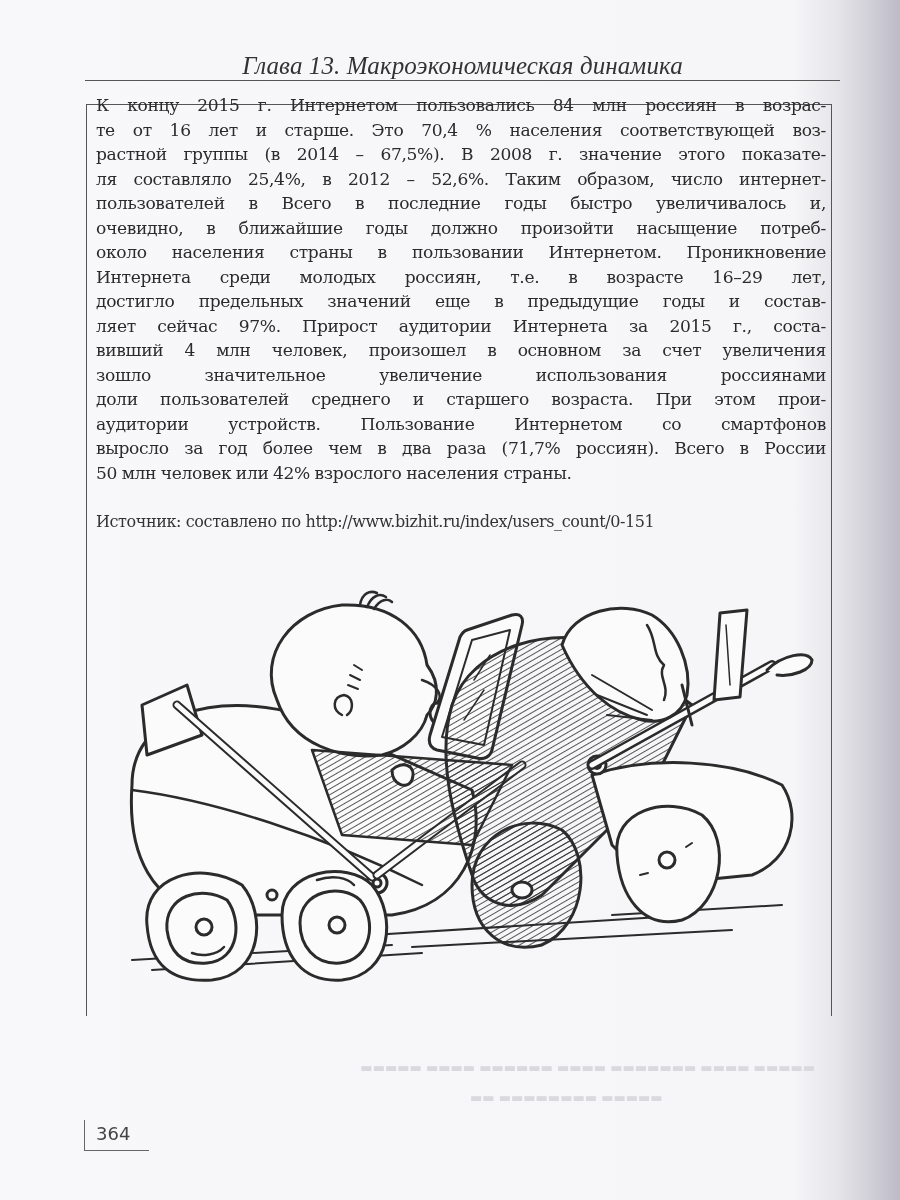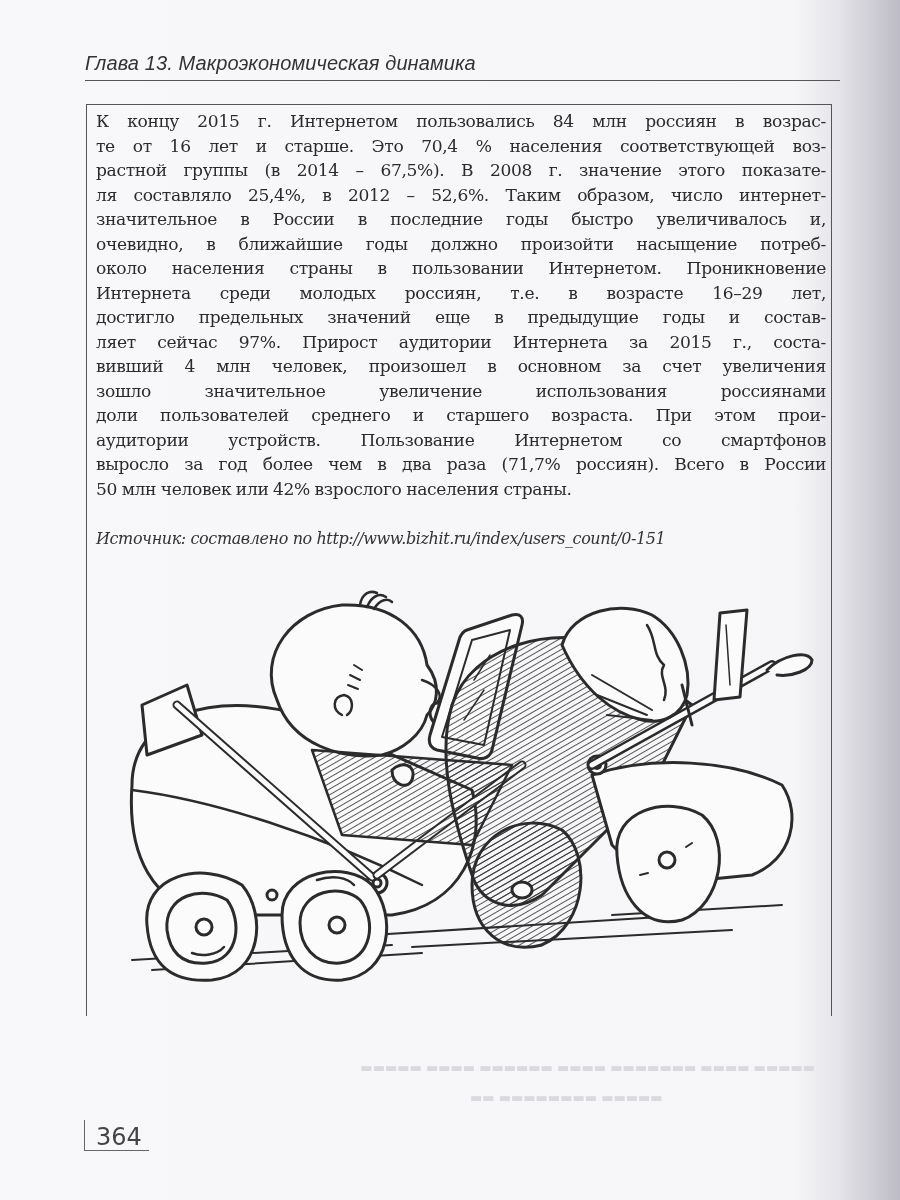--- a/index.html
+++ b/index.html
@@ -18,23 +18,24 @@
     .page {
       position: absolute;
       inset: 0;
       background: linear-gradient(to right, #f8f8fa 0%, #f6f6f8 88%, #e6e5ea 93%, #cfced6 97%, #bdbcc6 100%);
     }
     .running-head {
       position: absolute;
       left: 85px;
       top: 52px;
       width: 755px;
-      font-family: Liberation Sans, sans-serif;
+      text-align: center;
+      font-family: Liberation Serif, serif;
       font-style: italic;
-      font-size: 20px;
+      font-size: 25px;
       color: #333;
       letter-spacing: 0.1px;
     }
     .head-rule {
       position: absolute;
       left: 85px;
       top: 80px;
       width: 755px;
       height: 0;
       border-top: 1.5px solid #555;
@@ -46,21 +47,21 @@
       width: 746px;
       height: 912px;
       border-left: 1.5px solid #555;
       border-right: 1.5px solid #555;
       border-top: 1.5px solid #555;
       box-sizing: border-box;
     }
     .box-text {
       position: absolute;
       left: 96px;
-      top: 109px;
+      top: 93px;
       width: 730px;
       font-family: "DejaVu Serif", serif;
       font-size: 17.1px;
       line-height: 24.5px;
       text-align: justify;
       color: #2b2b2b;
       letter-spacing: -0.35px;
       word-spacing: -0.5px;
     }
     .box-text .line {
@@ -68,27 +69,26 @@
       text-align: justify;
       text-align-last: justify;
       white-space: nowrap;
     }
     .box-text .line.last {
       text-align-last: left;
     }
     .source {
       position: absolute;
       left: 96px;
-      top: 529px;
+      top: 512px;
       width: 730px;
       font-family: "DejaVu Serif", serif;
       font-size: 16px;
       letter-spacing: -0.4px;
       color: #333;
-      font-style: italic;
     }
     .illustration {
       position: absolute;
       left: 92px;
       top: 585px;
       width: 740px;
       height: 430px;
     }
     .bleed {
       position: absolute;
@@ -105,40 +105,40 @@
       width: 64px;
       height: 30px;
       border-left: 1.3px solid #666;
       border-bottom: 1.3px solid #666;
     }
     .page-number {
       position: absolute;
       left: 96px;
       top: 1123px;
       font-family: "DejaVu Sans", sans-serif;
-      font-size: 24px;
+      font-size: 18px;
       color: #444;
     }
   </style>
 </head>
 <body>
 
 <div class="page">
 
   <div class="running-head">Глава 13. Макроэкономическая динамика</div>
   <div class="head-rule"></div>
 
   <div class="box"></div>
 
   <div class="box-text">
     <span class="line">К концу 2015 г. Интернетом пользовались 84 млн россиян в возрас-</span>
     <span class="line">те от 16 лет и старше. Это 70,4 % населения соответствующей воз-</span>
     <span class="line">растной группы (в 2014 – 67,5%). В 2008 г. значение этого показате-</span>
     <span class="line">ля составляло 25,4%, в 2012 – 52,6%. Таким образом, число интернет-</span>
-    <span class="line">значительное в России в последние годы быстро увеличивалось и,</span>
+    <span class="line">пользователей в Всего в последние годы быстро увеличивалось и,</span>
     <span class="line">очевидно, в ближайшие годы должно произойти насыщение потреб-</span>
     <span class="line">около населения страны в пользовании Интернетом. Проникновение</span>
     <span class="line">Интернета среди молодых россиян, т.е. в возрасте 16–29 лет,</span>
     <span class="line">достигло предельных значений еще в предыдущие годы и состав-</span>
     <span class="line">ляет сейчас 97%. Прирост аудитории Интернета за 2015 г., соста-</span>
     <span class="line">вивший 4 млн человек, произошел в основном за счет увеличения</span>
     <span class="line">зошло значительное увеличение использования россиянами</span>
     <span class="line">доли пользователей среднего и старшего возраста. При этом прои-</span>
     <span class="line">аудитории устройств. Пользование Интернетом со смартфонов</span>
     <span class="line">выросло за год более чем в два раза (71,7% россиян). Всего в России</span>

